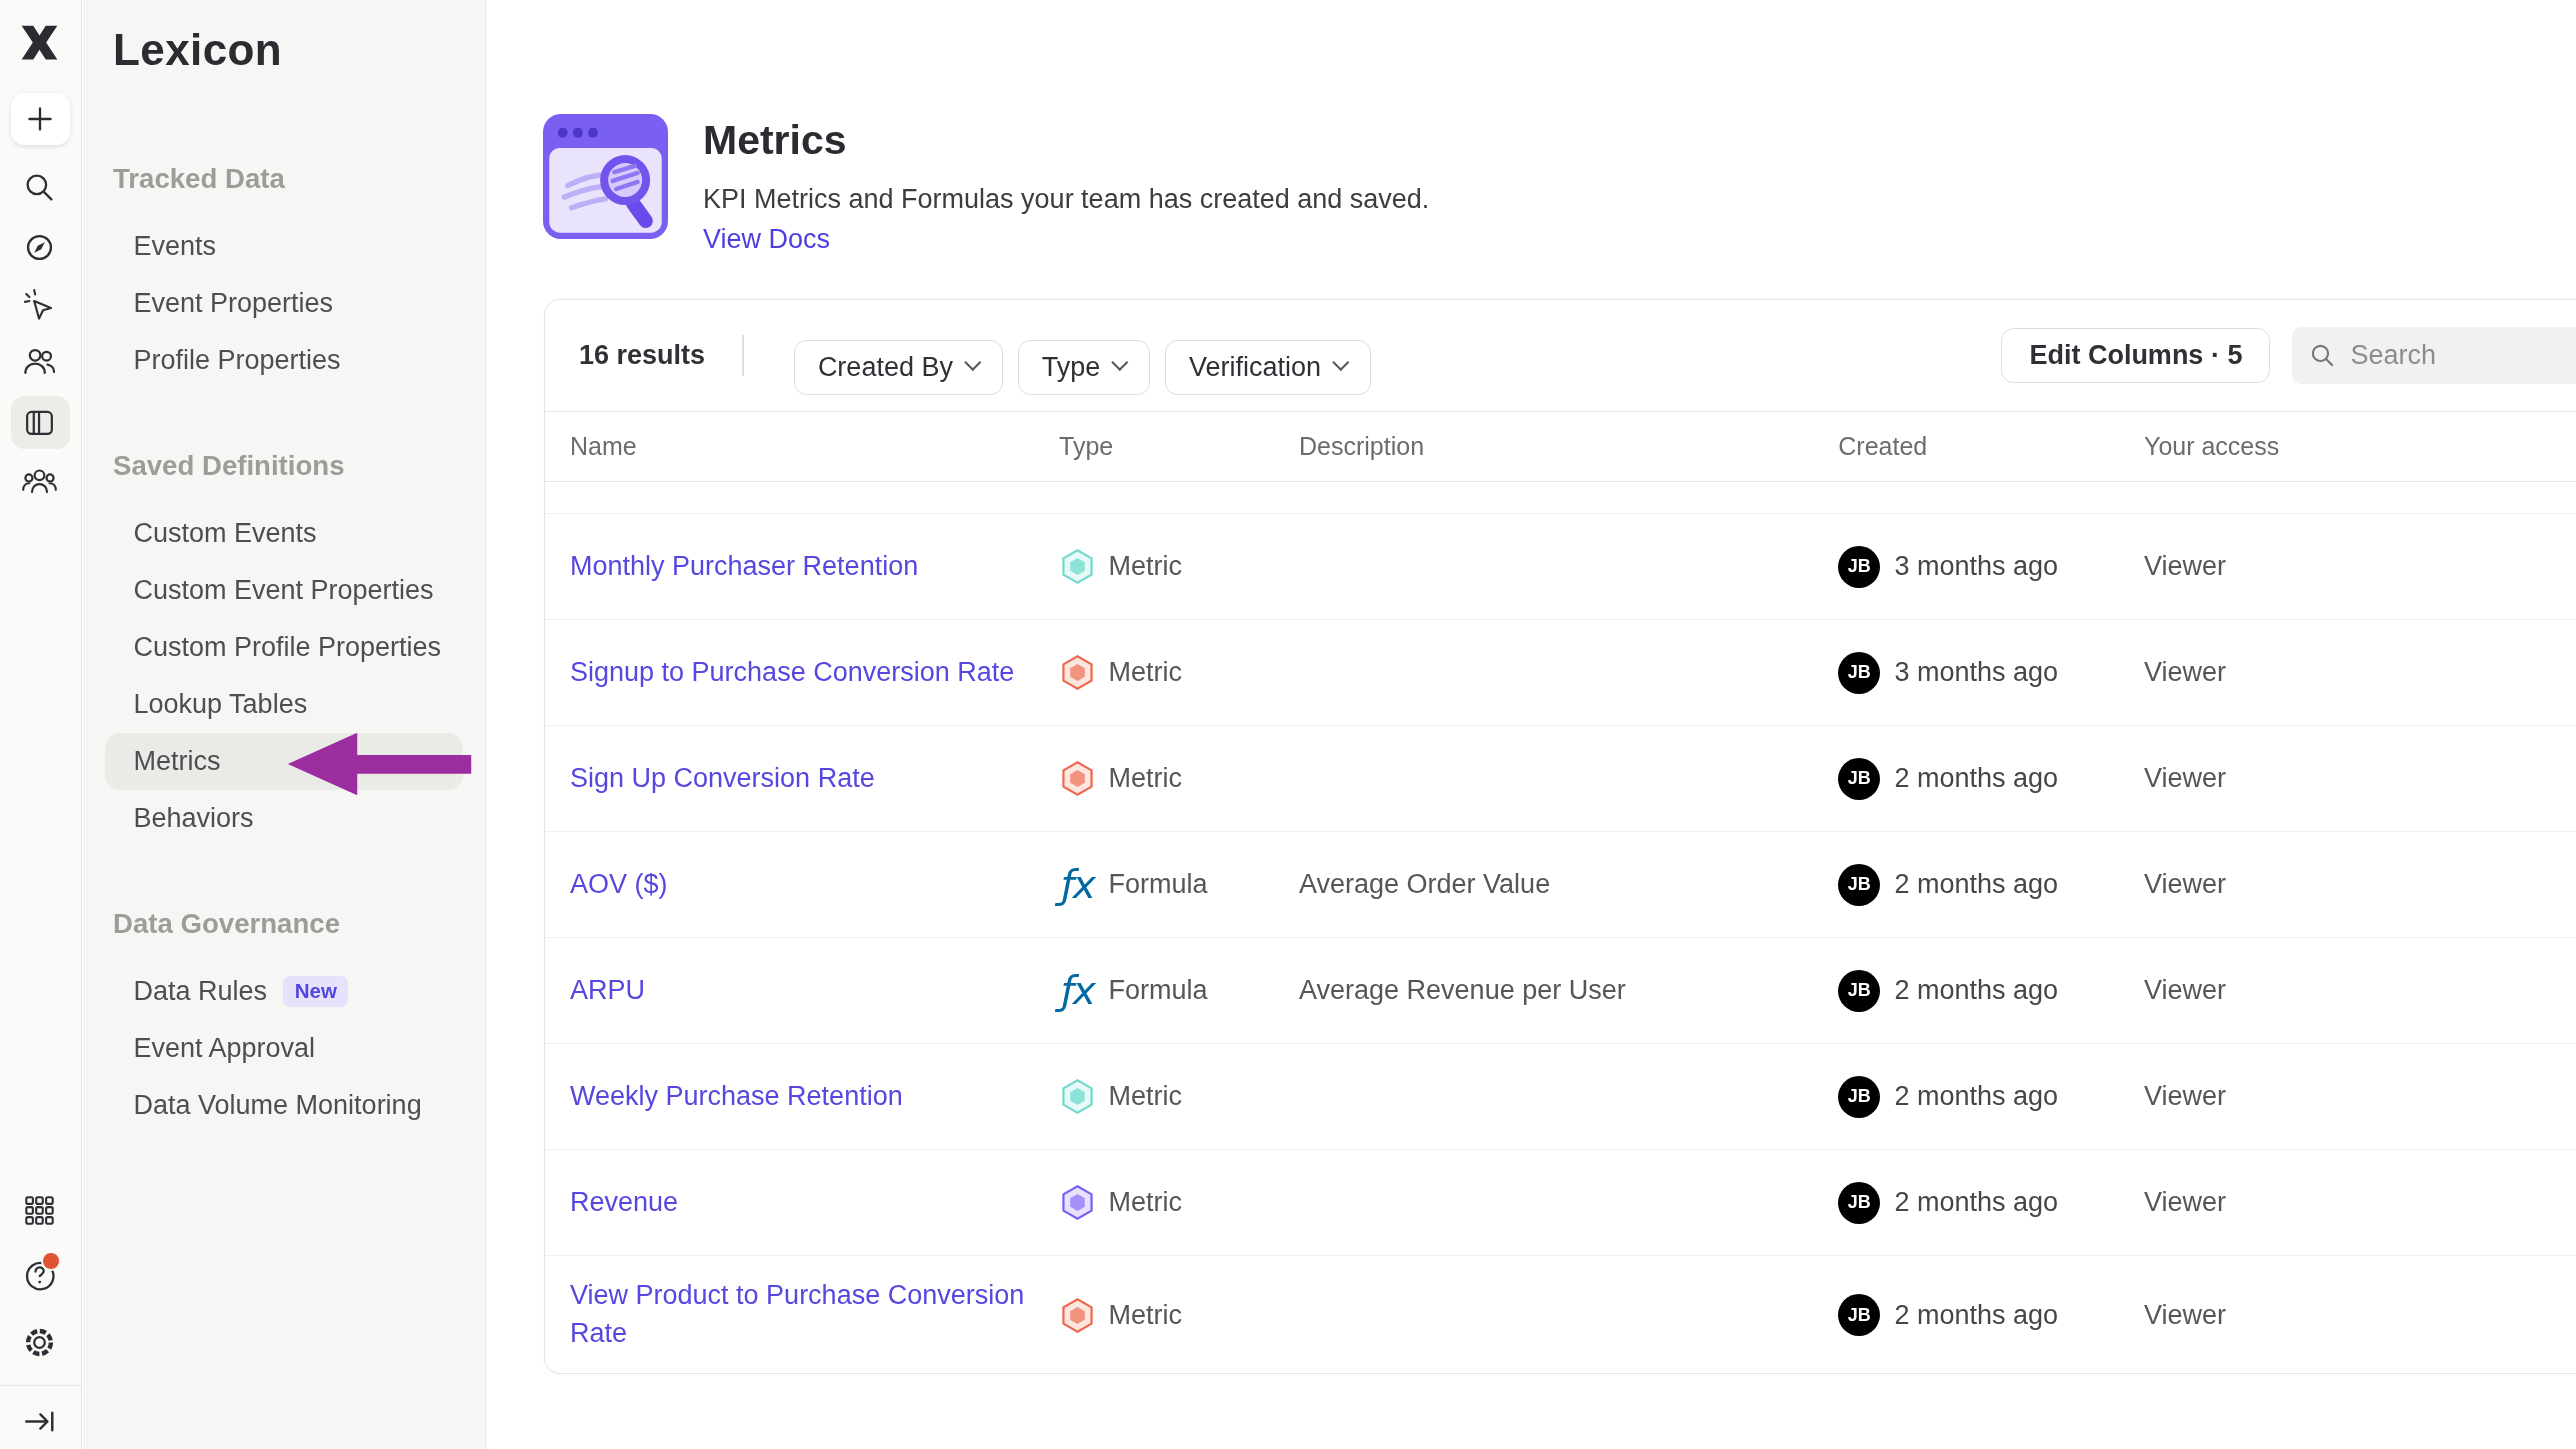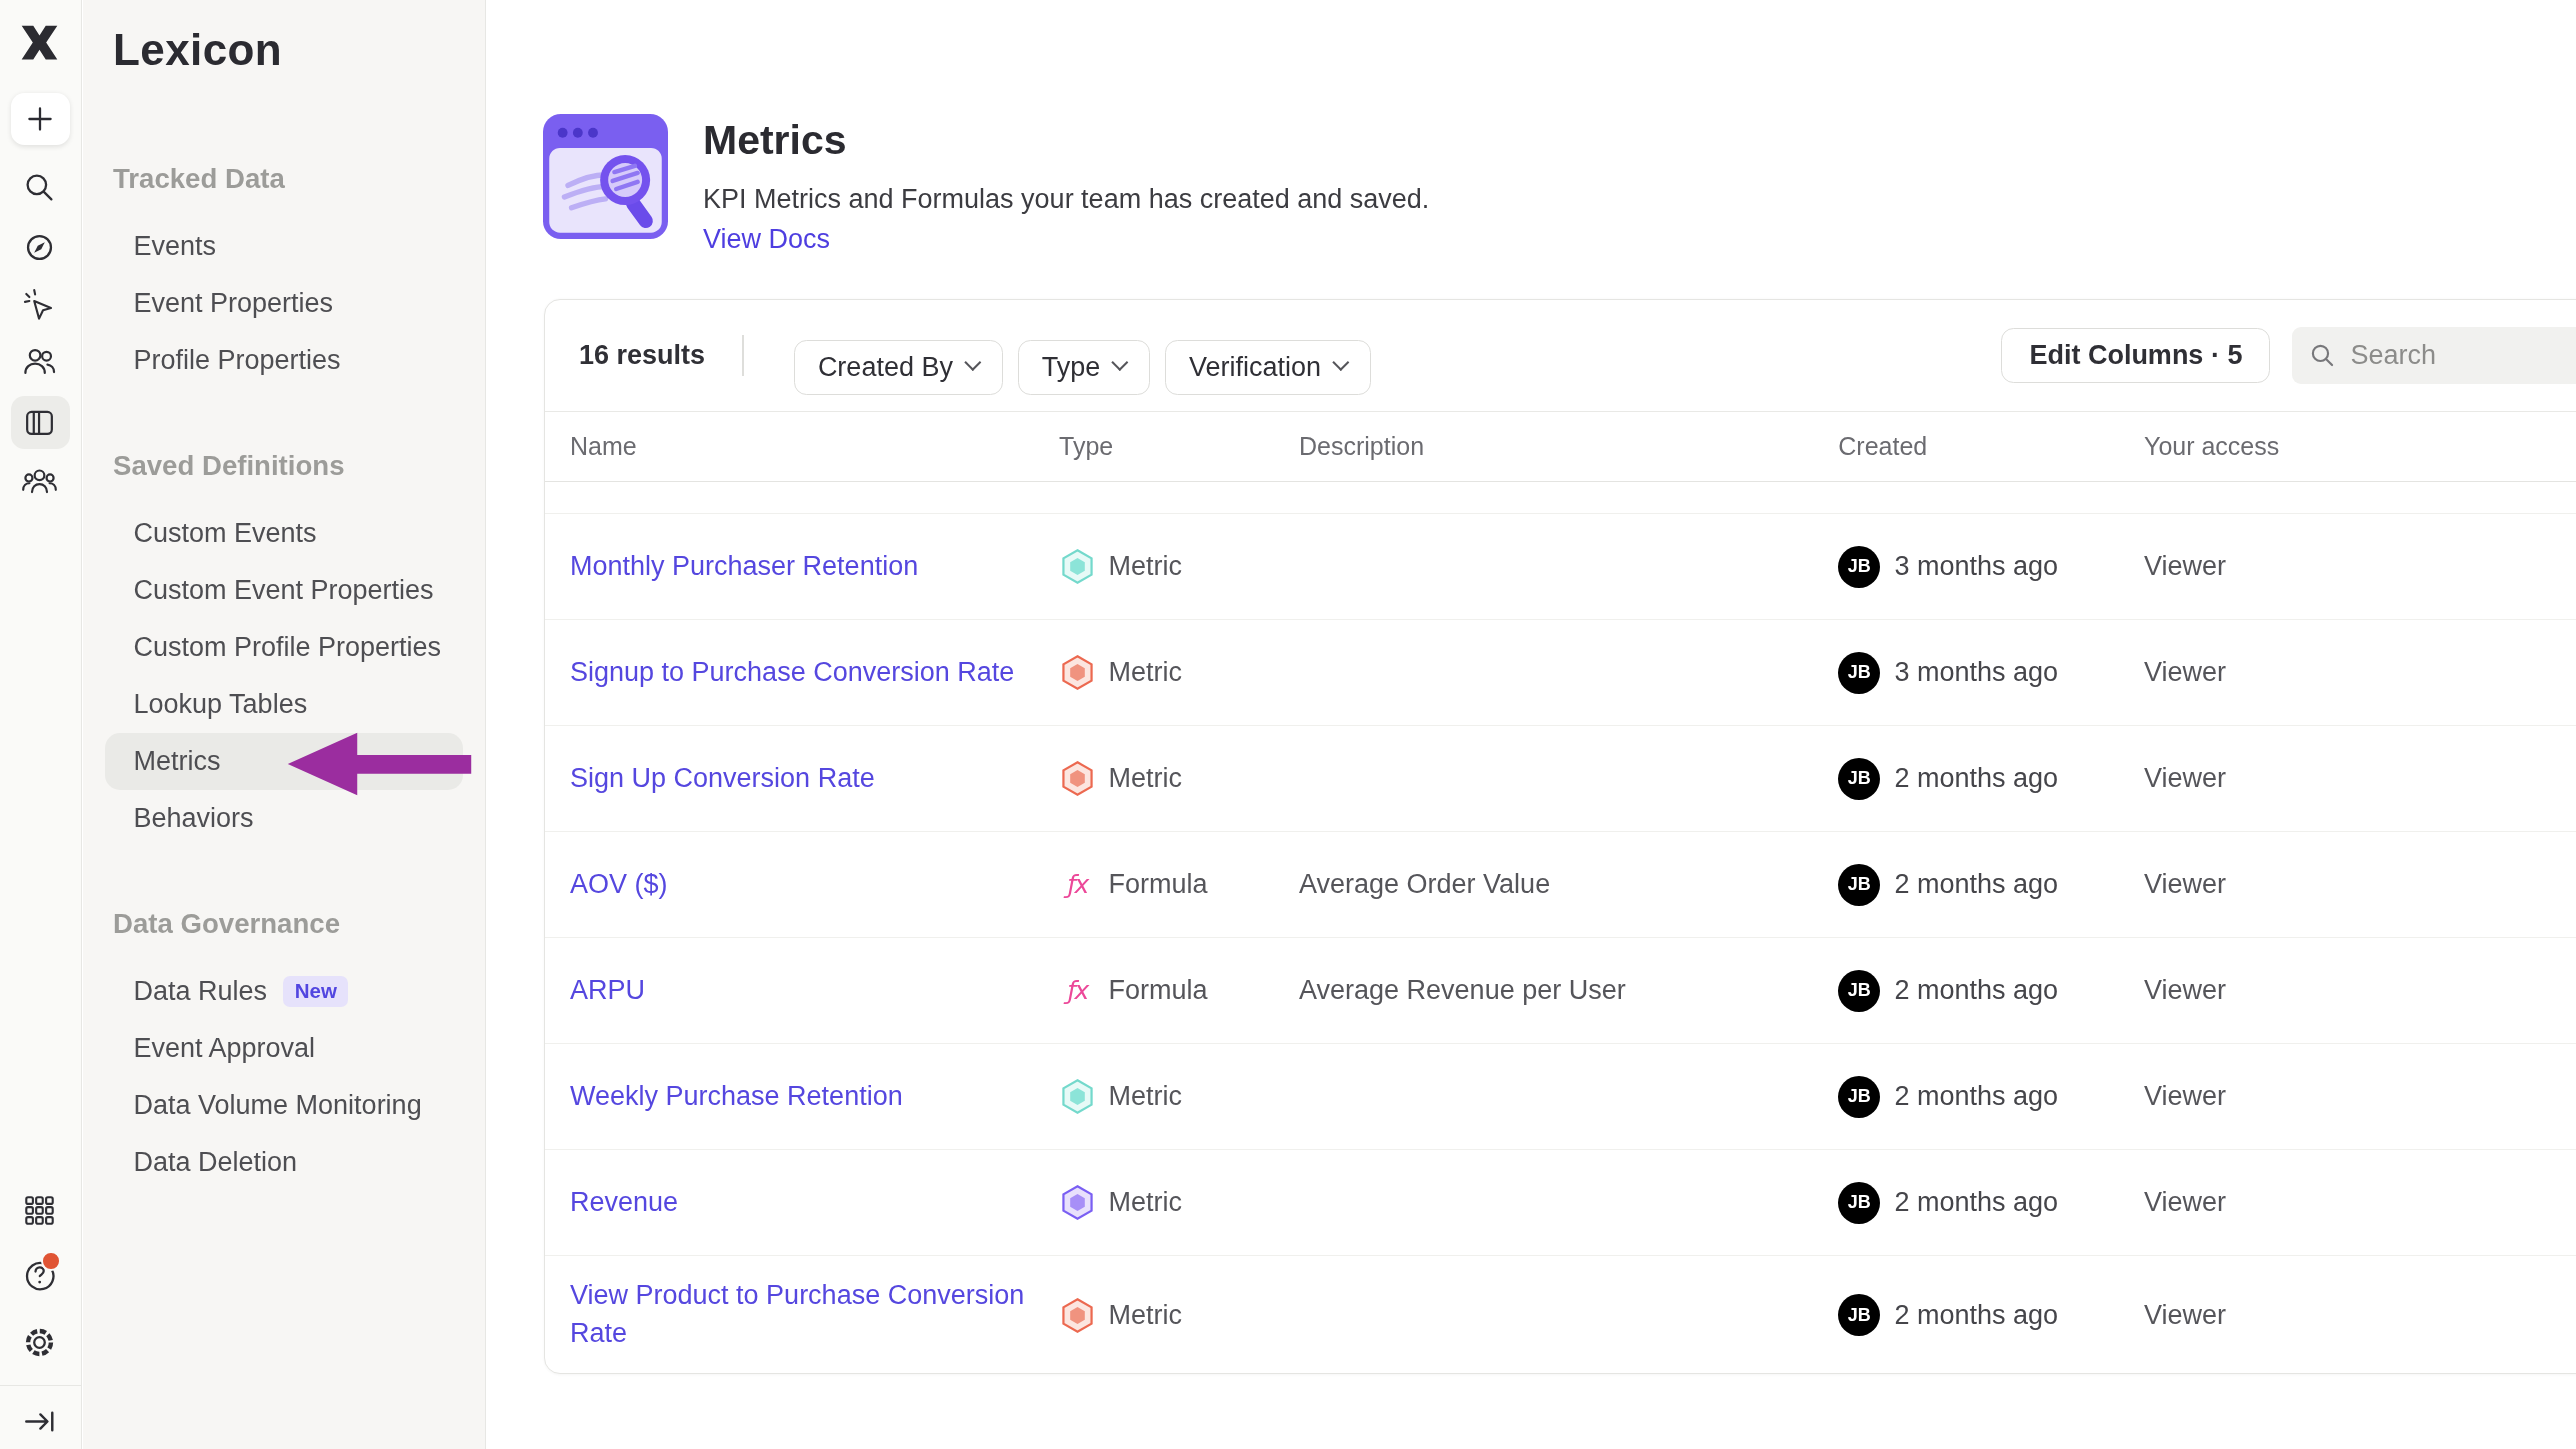--- a/index.html
+++ b/index.html
@@ -78,21 +78,21 @@
   .trow.tall { height:118px; border-bottom:none; }
   .c-desc { padding-left:9px; font-size:27px; color:#55555A; }
   .c-created { padding-left:5.3px; display:flex; align-items:center; }
   .c-access { font-size:27px; color:#55555A; }
   .name-link { font-size:27px; font-weight:500; color:#5547DF; max-width:463px; line-height:1.4;
     cursor:pointer; display:inline-block; }
   .typecell { display:flex; align-items:center; }
   .typecell .tlabel { font-size:27px; color:#55555A; margin-left:12.5px; }
   .hex { width:37px; height:37px; flex:none; }
   .fxcell { width:37px; text-align:center; font-family:"DejaVu Sans", sans-serif; font-style:italic;
-    font-size:25px; font-weight:500; color:#ec4899; letter-spacing:-1.8px; flex:none; }
+    font-size:39px; font-weight:500; color:#0369a1; letter-spacing:-1.8px; flex:none; }
   .avatar { width:42px; height:42px; border-radius:50%; background:#000000; color:#fff; font-size:18px;
     font-weight:700; display:flex; align-items:center; justify-content:center; flex:none; }
   .ago { font-size:27px; color:#45454A; margin-left:14.2px; }
 </style>
 </head>
 <body>
 
 <div class="stage">
 
   <div class="rail">
@@ -207,21 +207,20 @@
     </ul>
 
     <div class="sec-label sec3">Data Governance</div>
     <ul>
       <li>
           <span>Data Rules</span>
           <span class="badge-new">New</span>
         </li>
       <li>Event Approval</li>
       <li>Data Volume Monitoring</li>
-      <li>Data Deletion</li>
     </ul>
   </div>
 
   <svg class="arrow-annot" viewBox="0 0 210 74">
     <polygon points="2,37 80,2 80,27 208,27 208,48 80,48 80,72" fill="#9B2D9F"></polygon>
   </svg>
 
   <div class="main-head">
     <svg class="app-icon" viewBox="0 0 140 140">
       <rect x="0" y="0" width="140" height="140" rx="20" fill="#7A5FF0"></rect>

